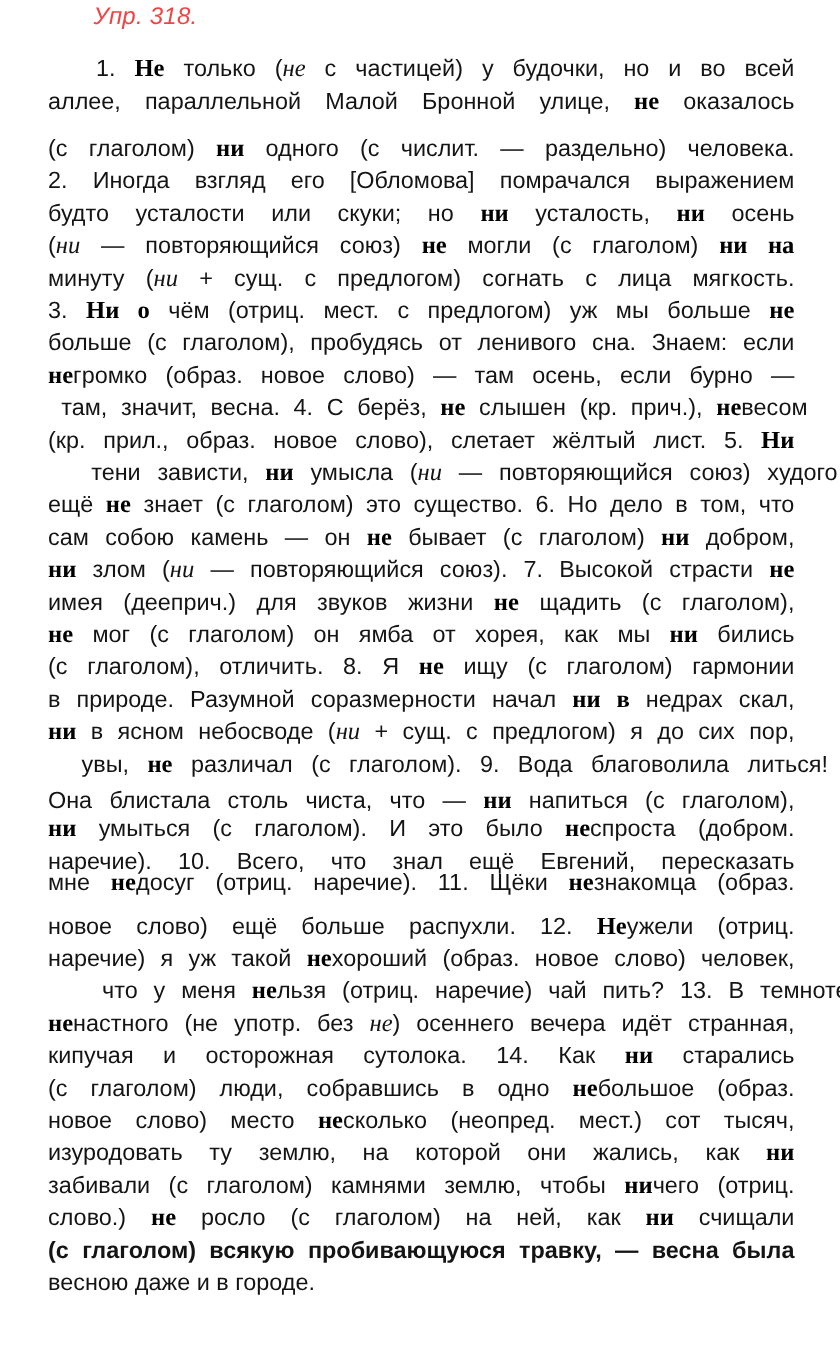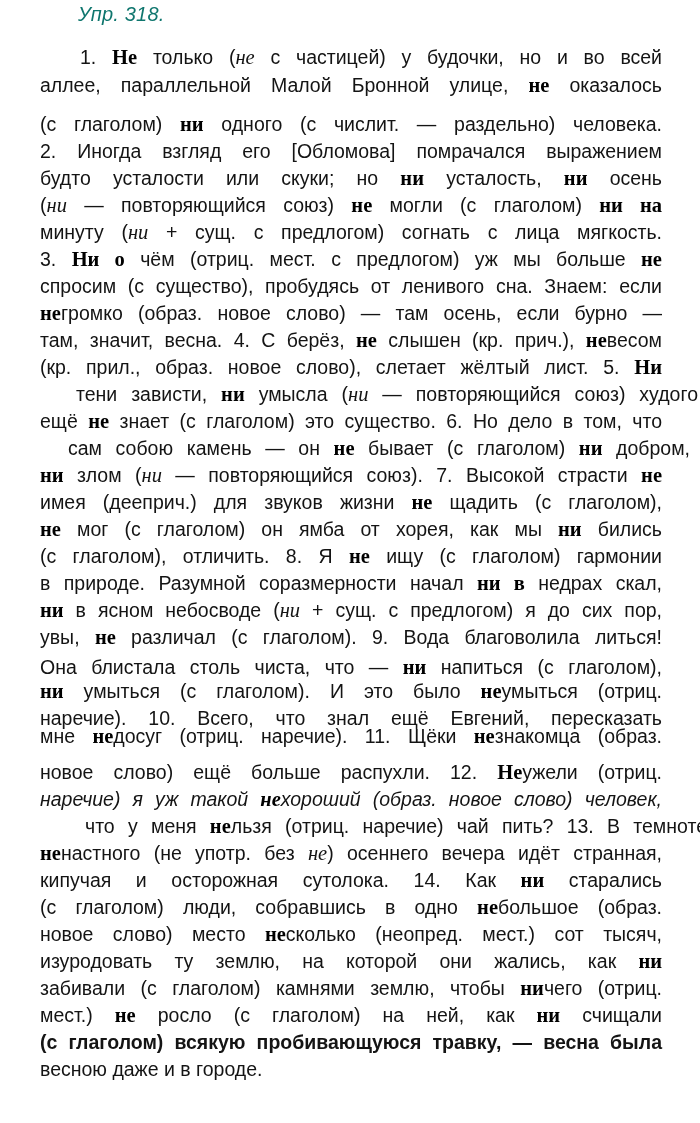--- a/index.html
+++ b/index.html
@@ -15,21 +15,21 @@
       color: #111111;
     }
     .title {
       position: absolute;
       left: 78px;
       top: 3px;
       font-family: "Liberation Sans", sans-serif;
       font-style: italic;
       font-size: 20px;
       letter-spacing: 0.2px;
-      color: #0f766e;
+      color: #ef4444;
     }
     .page {
       position: absolute;
       left: 40px;
       top: 0;
       width: 622px;
     }
     .line {
       position: absolute;
       left: 0;
@@ -70,43 +70,43 @@
 
 <div class="page" id="page">
     <div class="line indent" style="top: 44px;"><span>1. </span><b>Не</b><span> только (</span><i>не</i><span> с частицей) у будочки, но и во всей</span></div>
     <div class="line" style="top: 72px;"><span>аллее, параллельной Малой Бронной улице, </span><b>не</b><span> оказалось</span></div>
     <div class="line" style="top: 111px;"><span>(с глаголом) </span><b>ни</b><span> одного (с числит. — раздельно) человека.</span></div>
     <div class="line" style="top: 138px;"><span>2. Иногда взгляд его [Обломова] помрачался выражением</span></div>
     <div class="line" style="top: 165px;"><span>будто усталости или скуки; но </span><b>ни</b><span> усталость, </span><b>ни</b><span> осень</span></div>
     <div class="line" style="top: 192px;"><span>(</span><i>ни</i><span> — повторяющийся союз) </span><b>не</b><span> могли (с глаголом) </span><b>ни на</b></div>
     <div class="line" style="top: 219px;"><span>минуту (</span><i>ни</i><span> + сущ. с предлогом) согнать с лица мягкость.</span></div>
     <div class="line" style="top: 246px;"><span>3. </span><b>Ни о</b><span> чём (отриц. мест. с предлогом) уж мы больше </span><b>не</b></div>
-    <div class="line" style="top: 273px;"><span>спросим (с существо), пробудясь от ленивого сна. Знаем: если</span></div>
+    <div class="line" style="top: 273px;"><span>больше (с глаголом), пробудясь от ленивого сна. Знаем: если</span></div>
     <div class="line" style="top: 300px;"><b>не</b><span>громко (образ. новое слово) — там осень, если бурно —</span></div>
-    <div class="line" style="top: 327px;"><span>там, значит, весна. 4. С берёз, </span><b>не</b><span> слышен (кр. прич.), </span><b>не</b><span>весом</span></div>
+    <div class="line" style="top: 327px; margin-left: 11px;"><span>там, значит, весна. 4. С берёз, </span><b>не</b><span> слышен (кр. прич.), </span><b>не</b><span>весом</span></div>
     <div class="line" style="top: 354px;"><span>(кр. прил., образ. новое слово), слетает жёлтый лист. 5. </span><b>Ни</b></div>
     <div class="line" style="top: 381px; margin-left: 36px;"><span>тени зависти, </span><b>ни</b><span> умысла (</span><i>ни</i><span> — повторяющийся союз) худого</span></div>
     <div class="line" style="top: 408px;"><span>ещё </span><b>не</b><span> знает (с глаголом) это существо. 6. Но дело в том, что</span></div>
-    <div class="line" style="top: 435px; margin-left: 28px;"><span>сам собою камень — он </span><b>не</b><span> бывает (с глаголом) </span><b>ни</b><span> добром,</span></div>
+    <div class="line" style="top: 435px;"><span>сам собою камень — он </span><b>не</b><span> бывает (с глаголом) </span><b>ни</b><span> добром,</span></div>
     <div class="line" style="top: 462px;"><b>ни</b><span> злом (</span><i>ни</i><span> — повторяющийся союз). 7. Высокой страсти </span><b>не</b></div>
     <div class="line" style="top: 489px;"><span>имея (дееприч.) для звуков жизни </span><b>не</b><span> щадить (с глаголом),</span></div>
     <div class="line" style="top: 516px;"><b>не</b><span> мог (с глаголом) он ямба от хорея, как мы </span><b>ни</b><span> бились</span></div>
     <div class="line" style="top: 543px;"><span>(с глаголом), отличить. 8. Я </span><b>не</b><span> ищу (с глаголом) гармонии</span></div>
     <div class="line" style="top: 570px;"><span>в природе. Разумной соразмерности начал </span><b>ни в</b><span> недрах скал,</span></div>
     <div class="line" style="top: 597px;"><b>ни</b><span> в ясном небосводе (</span><i>ни</i><span> + сущ. с предлогом) я до сих пор,</span></div>
-    <div class="line" style="top: 624px;"><span>увы, </span><b>не</b><span> различал (с глаголом). 9. Вода благоволила литься!</span></div>
+    <div class="line" style="top: 624px; margin-left: 28px;"><span>увы, </span><b>не</b><span> различал (с глаголом). 9. Вода благоволила литься!</span></div>
     <div class="line" style="top: 654px;"><span>Она блистала столь чиста, что — </span><b>ни</b><span> напиться (с глаголом),</span></div>
-    <div class="line" style="top: 678px;"><b>ни</b><span> умыться (с глаголом). И это было </span><b>не</b><span>умыться (отриц.</span></div>
+    <div class="line" style="top: 678px;"><b>ни</b><span> умыться (с глаголом). И это было </span><b>не</b><span>спроста (добром.</span></div>
     <div class="line" style="top: 705px;"><span>наречие). 10. Всего, что знал ещё Евгений, пересказать</span></div>
     <div class="line" style="top: 723px;"><span>мне </span><b>не</b><span>досуг (отриц. наречие). 11. Щёки </span><b>не</b><span>знакомца (образ.</span></div>
     <div class="line" style="top: 759px;"><span>новое слово) ещё больше распухли. 12. </span><b>Не</b><span>ужели (отриц.</span></div>
-    <div class="line" style="top: 786px; font-style: italic;"><span>наречие) я уж такой </span><b>не</b><span>хороший (образ. новое слово) человек,</span></div>
+    <div class="line" style="top: 786px;"><span>наречие) я уж такой </span><b>не</b><span>хороший (образ. новое слово) человек,</span></div>
     <div class="line" style="top: 813px; margin-left: 45px;"><span>что у меня </span><b>не</b><span>льзя (отриц. наречие) чай пить? 13. В темноте</span></div>
     <div class="line" style="top: 840px;"><b>не</b><span>настного (не употр. без </span><i>не</i><span>) осеннего вечера идёт странная,</span></div>
     <div class="line" style="top: 867px;"><span>кипучая и осторожная сутолока. 14. Как </span><b>ни</b><span> старались</span></div>
     <div class="line" style="top: 894px;"><span>(с глаголом) люди, собравшись в одно </span><b>не</b><span>большое (образ.</span></div>
     <div class="line" style="top: 921px;"><span>новое слово) место </span><b>не</b><span>сколько (неопред. мест.) сот тысяч,</span></div>
     <div class="line" style="top: 948px;"><span>изуродовать ту землю, на которой они жались, как </span><b>ни</b></div>
     <div class="line" style="top: 975px;"><span>забивали (с глаголом) камнями землю, чтобы </span><b>ни</b><span>чего (отриц.</span></div>
-    <div class="line" style="top: 1002px;"><span>мест.) </span><b>не</b><span> росло (с глаголом) на ней, как </span><b>ни</b><span> счищали</span></div>
+    <div class="line" style="top: 1002px;"><span>слово.) </span><b>не</b><span> росло (с глаголом) на ней, как </span><b>ни</b><span> счищали</span></div>
     <div class="line" style="top: 1029px; font-weight: bold;"><span>(с глаголом) всякую пробивающуюся травку, — весна была</span></div>
     <div class="line last" style="top: 1056px;"><span>весною даже и в городе.</span></div>
   </div>
 
 </body></html>

